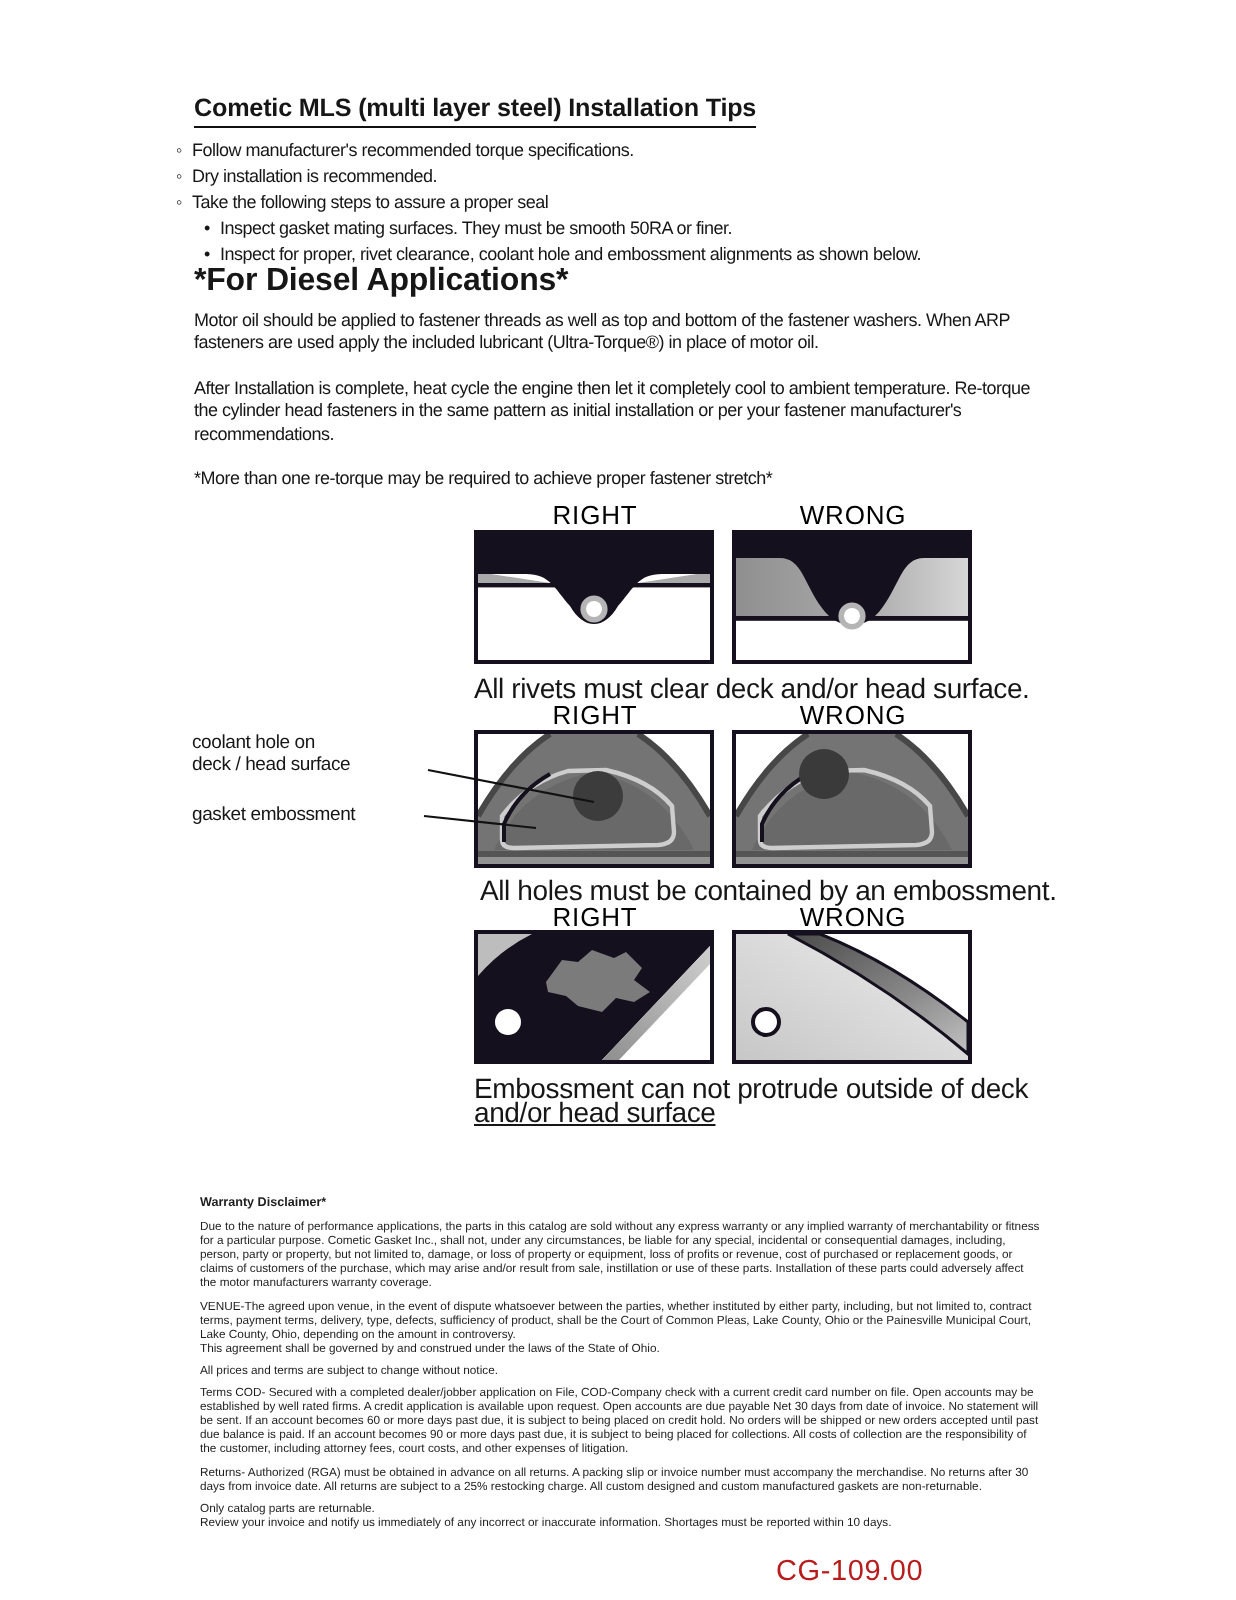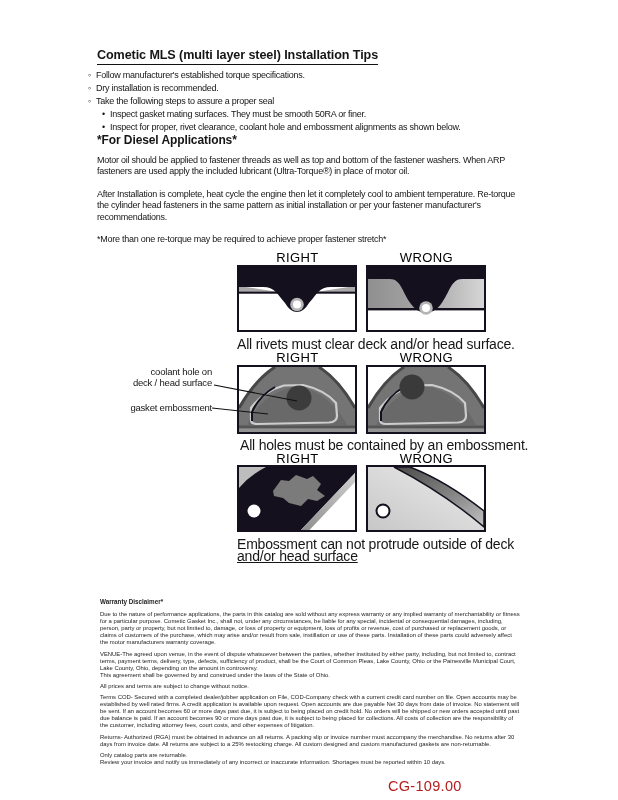--- a/index.html
+++ b/index.html
@@ -10,53 +10,53 @@
   .title{font-size:12.6px;font-weight:bold;letter-spacing:-0.1px;
          border-bottom:1.6px solid #111;padding-bottom:2px;display:inline-block;}
 
   .bullets{font-size:9px;letter-spacing:-0.25px;}
   .bl{display:flex;height:13px;line-height:13px;}
   .bl .m1{width:8px;font-size:9px;}
   .bl.sub{margin-left:14px;}
   .bl .m2{width:8px;font-size:9px;}
 
   .diesel{width:424px;font-size:9px;letter-spacing:-0.25px;line-height:11.5px;}
-  .diesel h2{font-size:12px;font-weight:bold;letter-spacing:-0.1px;margin:0 0 8px 0;}
+  .diesel h2{font-size:16px;font-weight:bold;letter-spacing:-0.1px;margin:0 0 8px 0;}
   .diesel p{margin:0 0 11px 0;}
   .diesel p.note{margin:0;}
 
   .rw-label{width:121px;text-align:center;font-size:13px;letter-spacing:0.4px;color:#000000;}
 
   .box{position:absolute;width:116px;border:2.5px solid #15101d;background:#fff;line-height:0;}
   .box svg{display:block;}
 
   .caption{font-size:14px;letter-spacing:-0.2px;color:#161616;}
 
-  .dlabel{font-size:9.5px;letter-spacing:-0.2px;text-align:right;width:116px;color:#161616;}
+  .dlabel{font-size:9.5px;letter-spacing:-0.2px;width:116px;color:#161616;}
 
   .legal{width:420px;font-size:5.9px;line-height:7.1px;letter-spacing:0;color:#1d1d1d;}
   .legal h3{font-size:6.3px;font-weight:bold;margin:0 0 6px 0;}
   .legal p{margin:0 0 4px 0;}
   .legal p.tight{margin:0;}
 
   .pagecode{font-size:14.5px;letter-spacing:0.3px;color:#b91c1c;}
 </style>
 </head>
 <body>
 
 <div class="page">
 
   <div class="abs" style="left:97px;top:21px;">
     <span class="title">Cometic MLS (multi layer steel) Installation Tips</span>
   </div>
 
   <div class="bullets abs" style="left:88px;top:45px;">
     <div class="bl">
         <span class="m1">◦</span>
-        <span>Follow manufacturer's established torque specifications.</span>
+        <span>Follow manufacturer's recommended torque specifications.</span>
       </div>
     <div class="bl">
         <span class="m1">◦</span>
         <span>Dry installation is recommended.</span>
       </div>
     <div class="bl">
         <span class="m1">◦</span>
         <span>Take the following steps to assure a proper seal</span>
       </div>
     <div class="bl sub">

